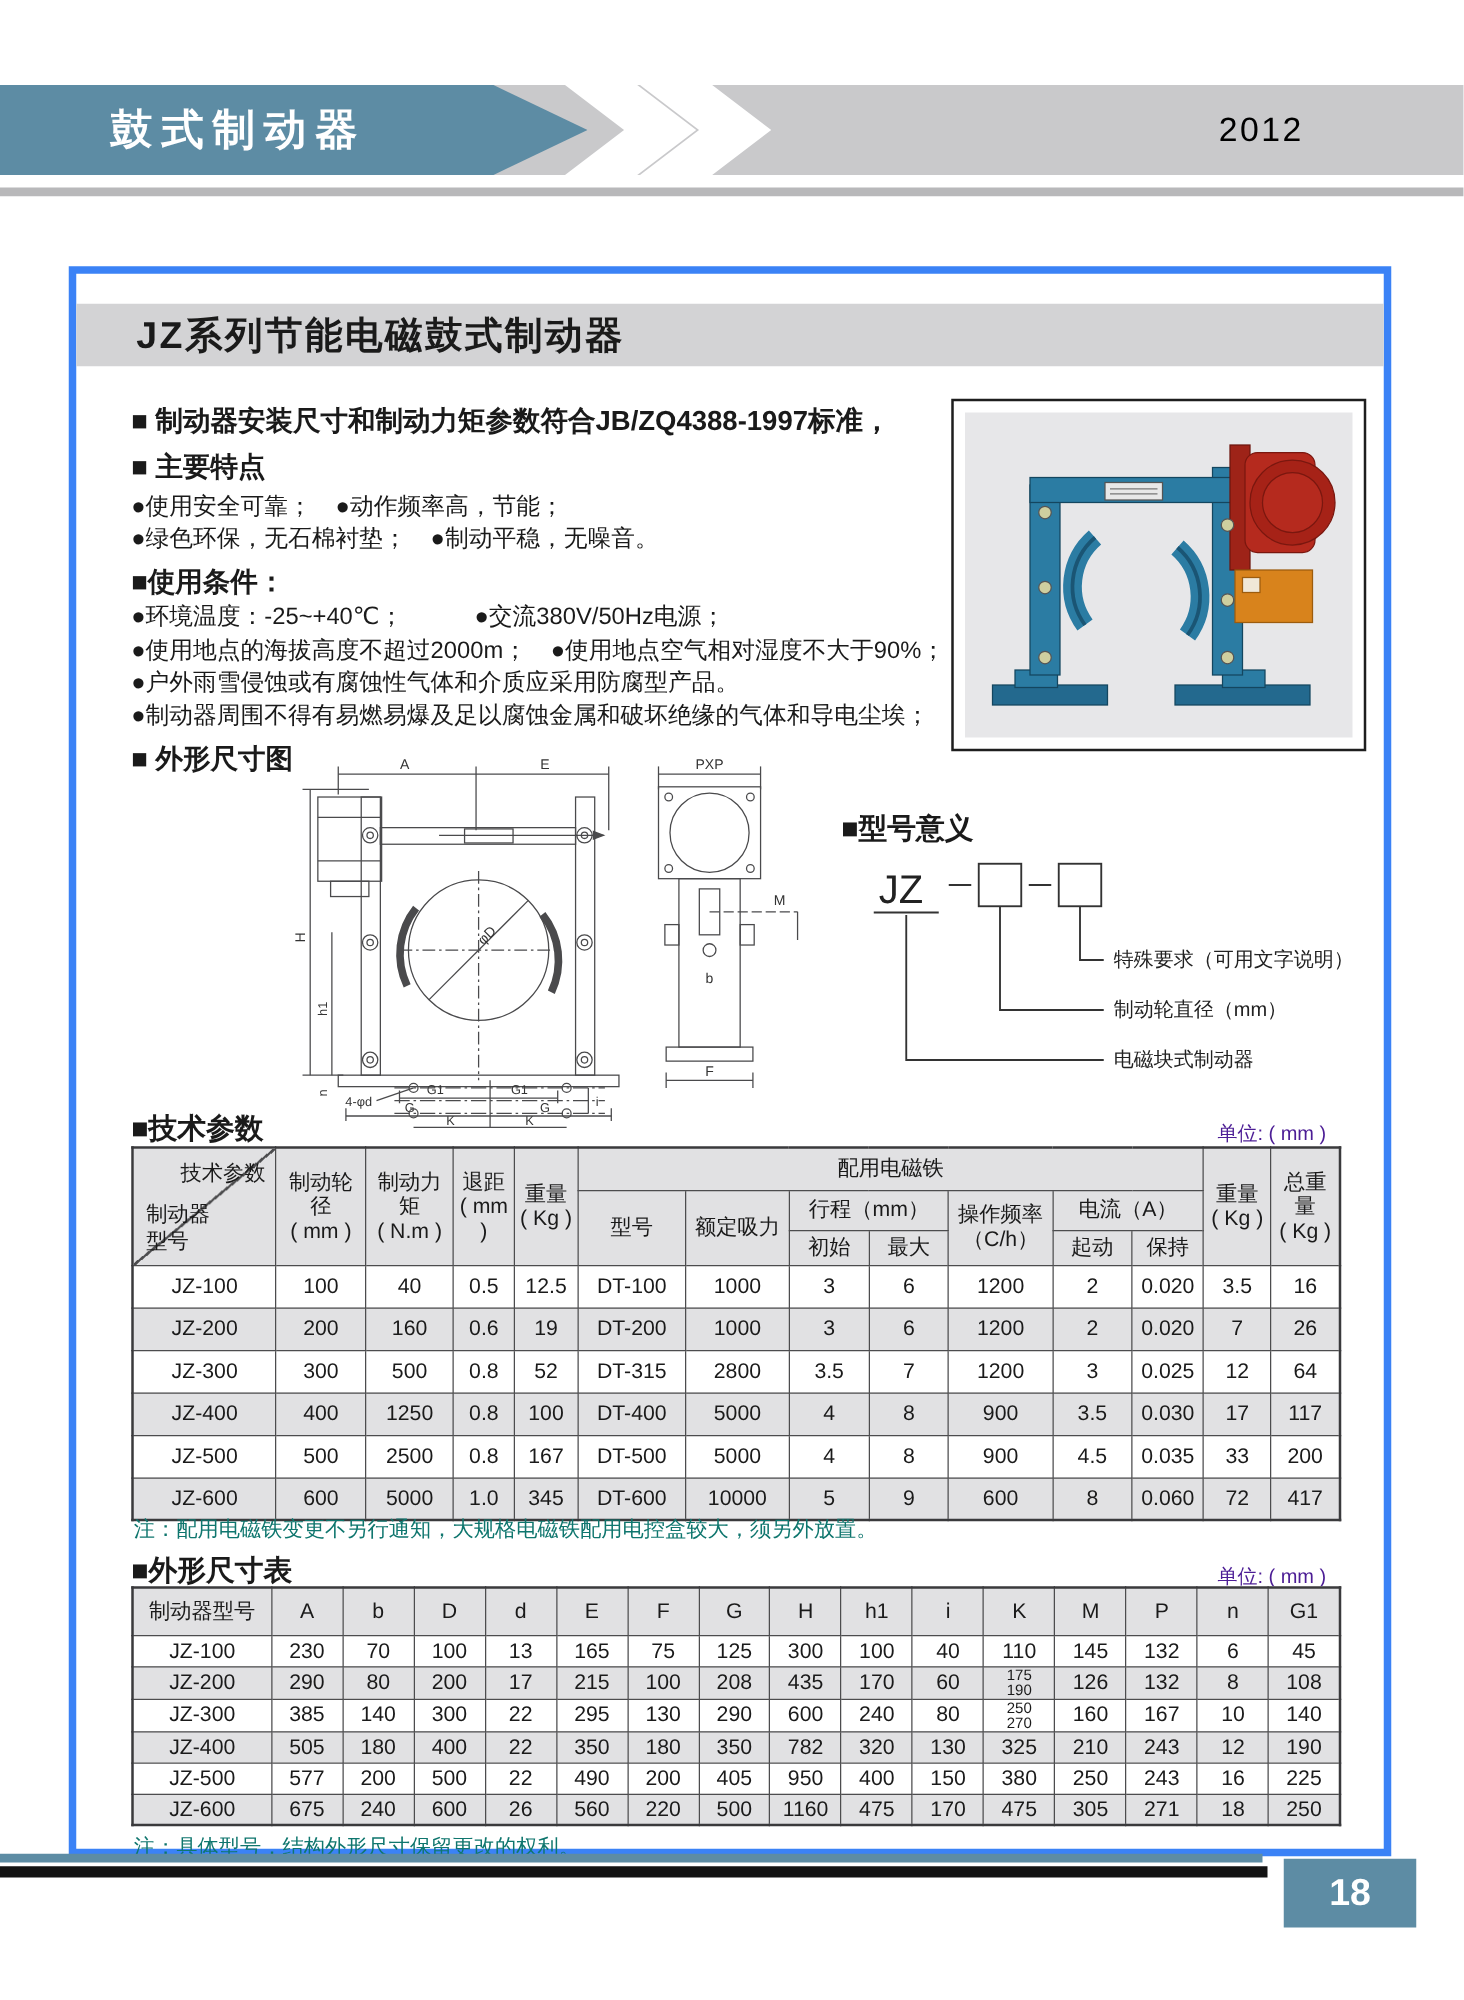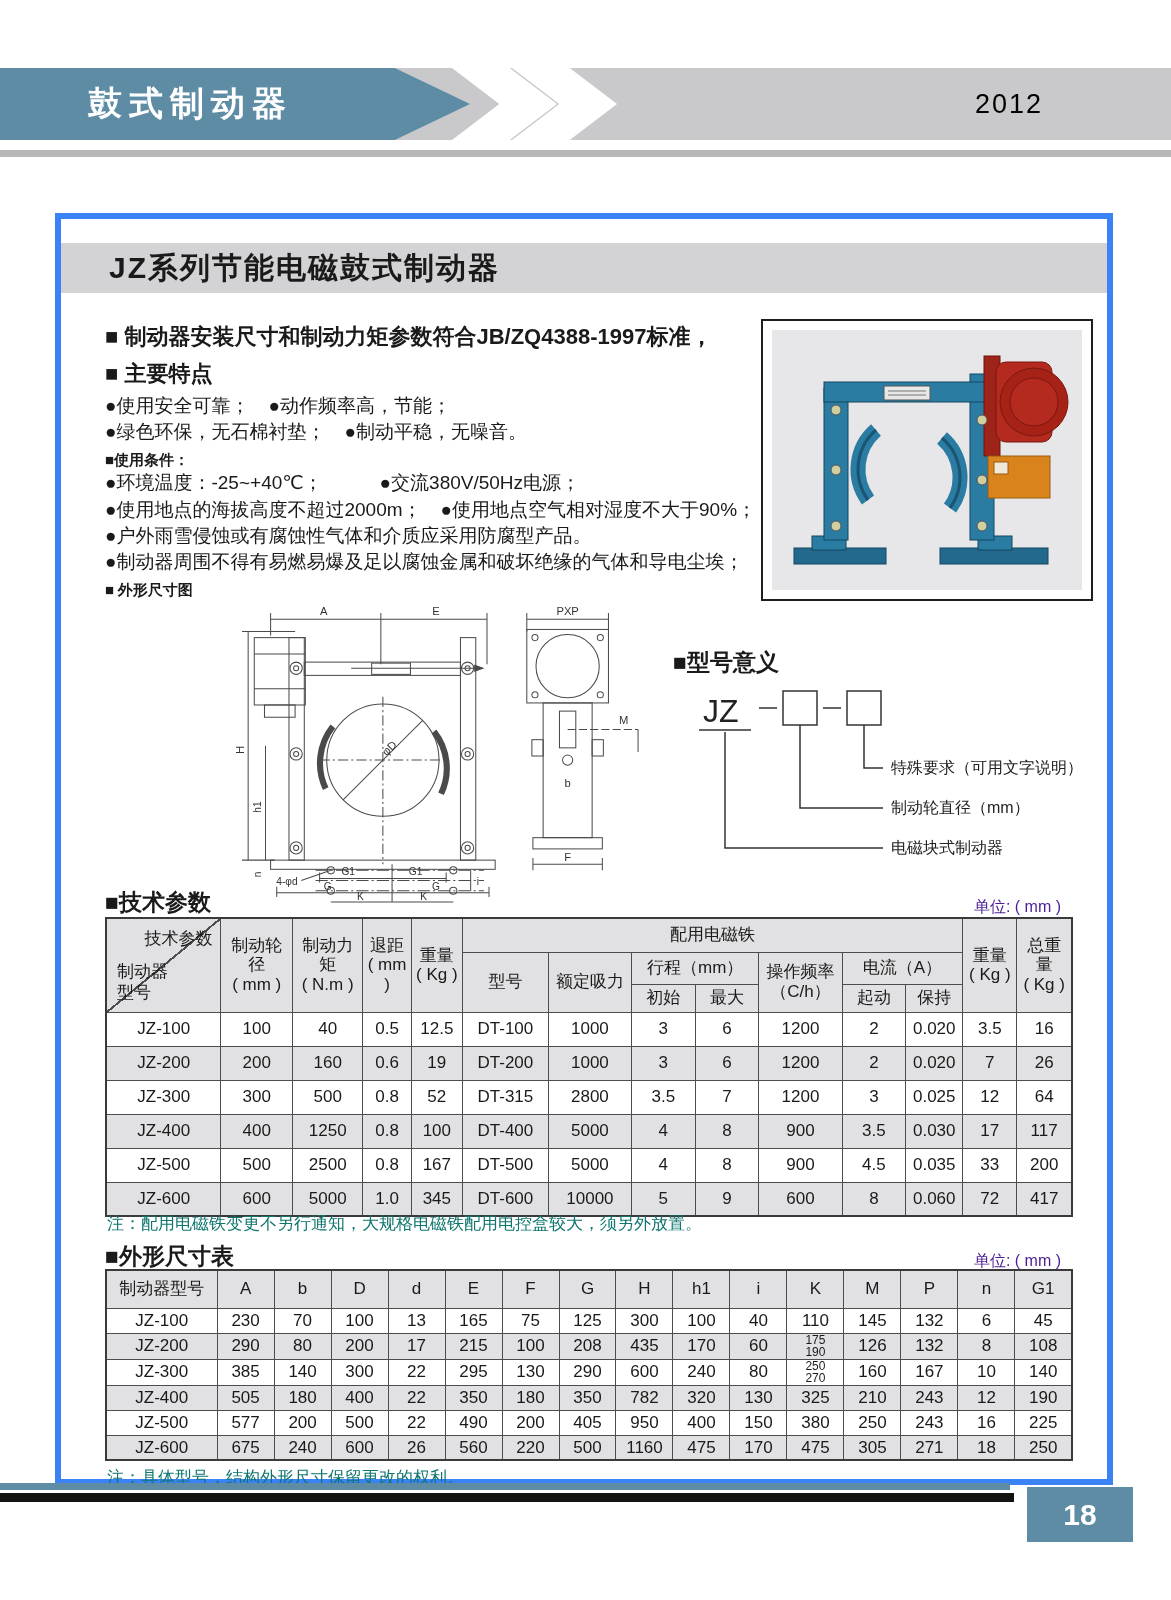--- a/index.html
+++ b/index.html
@@ -26,21 +26,21 @@
     border:6px solid #3b82f6; background:#fff;margin-top:30px; }
   .title-bar { position:absolute; left:0; right:0; top:24px; height:50px; background:#d3d3d5;
     display:flex; align-items:center; }
   .title-bar span { margin-left:48px; font-size:30px; font-weight:bold; letter-spacing:2px; }
 
   .intro { position:absolute; left:44px; top:102px; width:660px; }
   .intro .b1 { font-size:22px; font-weight:bold; line-height:1.45; }
   .intro .b2 { font-size:22px; font-weight:bold; line-height:1.45; padding-left:30px; margin-bottom:4px; }
   .intro .hd { font-size:22px; font-weight:bold; margin-top:6px; margin-bottom:4px; }
   .intro .li { font-size:19px; line-height:1.38; }
-  .intro .hd2 { font-size:15px; font-weight:bold; margin-top:6px;font-family:Liberation Serif, serif; }
+  .intro .hd2 { font-size:22px; font-weight:bold; margin-top:6px; }
 
   
   .photo { position:absolute; right:14px; top:100px; width:332px; height:282px;
     border:2px solid #1e1e1e; background:#fff; padding:9px; }
   .photo-inner { width:100%; height:100%; background:#e7e7e9; }
 
   
   .drawing { position:absolute; left:172px; top:388px; }
   .drawing svg text { font-family:"Liberation Sans",sans-serif; }
 

